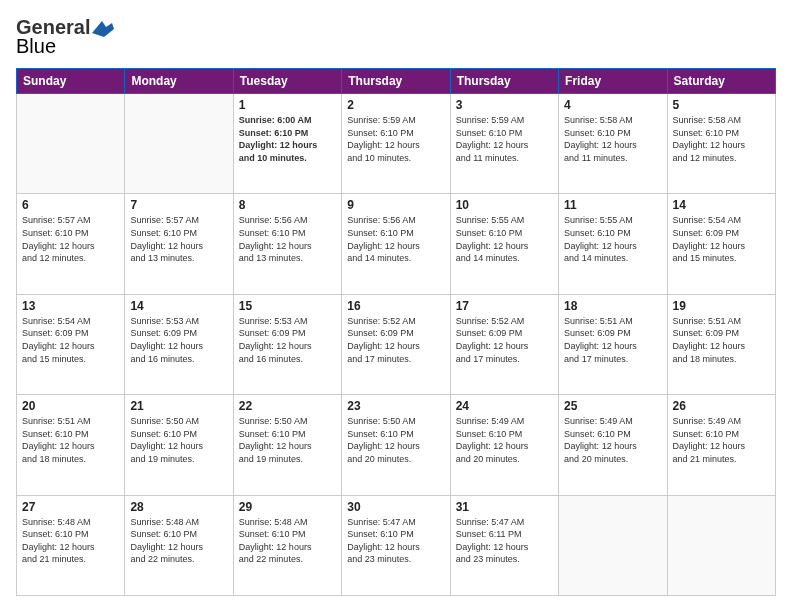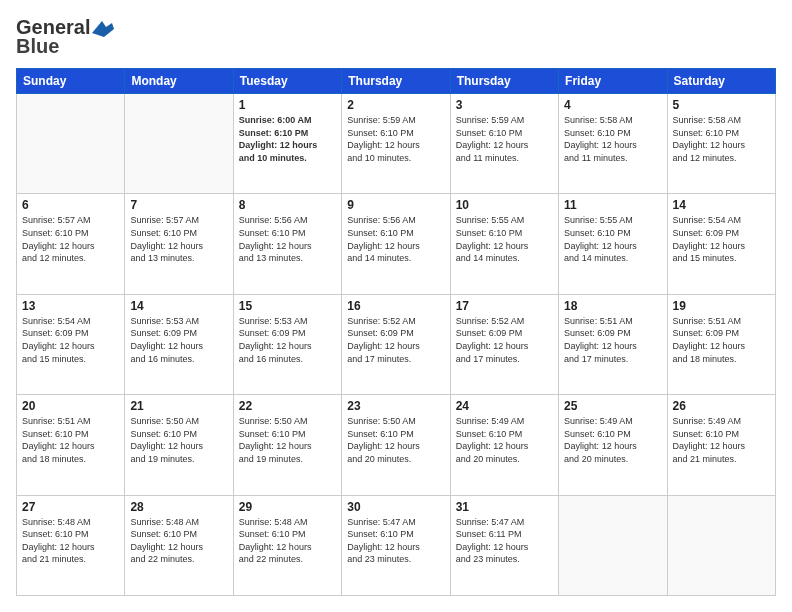--- a/index.html
+++ b/index.html
@@ -49,21 +49,21 @@
       border: 1px solid #ccc;
       border-collapse: collapse;
       width: 100%;
     }
     table {
       width: 100%;
       border-collapse: collapse;
       table-layout: fixed;
     }
     .day-header {
-      background: #1d4ed8;
+      background: #701a75;
       color: #fff;
       text-align: left;
       padding: 5px 6px;
       font-size: 12px;
       font-weight: bold;
       border: 1px solid #1565c0;
     }
     td {
       border: 1px solid #ccc;
       vertical-align: top;
@@ -98,21 +98,21 @@
 
 <div class="page">
   <div class="header">
     <div class="logo">
       <div class="logo-row">
         <span style="font-size:20px; font-weight:bold; color:#333;">General</span>
         <svg width="22" height="16" viewBox="0 0 22 16" style="margin-left:2px; margin-top:2px;">
           <polygon points="0,12 10,0 14,6 20,2 22,8 12,16" fill="#1a5fa8"></polygon>
         </svg>
       </div>
-      <span style="font-size:20px; font-weight:bold; color:#404040; margin-top:-4px;">Blue</span>
+      <span style="font-size:20px; font-weight:normal; color:#000000; margin-top:-4px;">Blue</span>
     </div>
     <div class="title-block">
       <div class="month-title"></div>
       <div class="location"></div>
     </div>
   </div>
 
   <table class="calendar">
     <thead>
       <tr>

